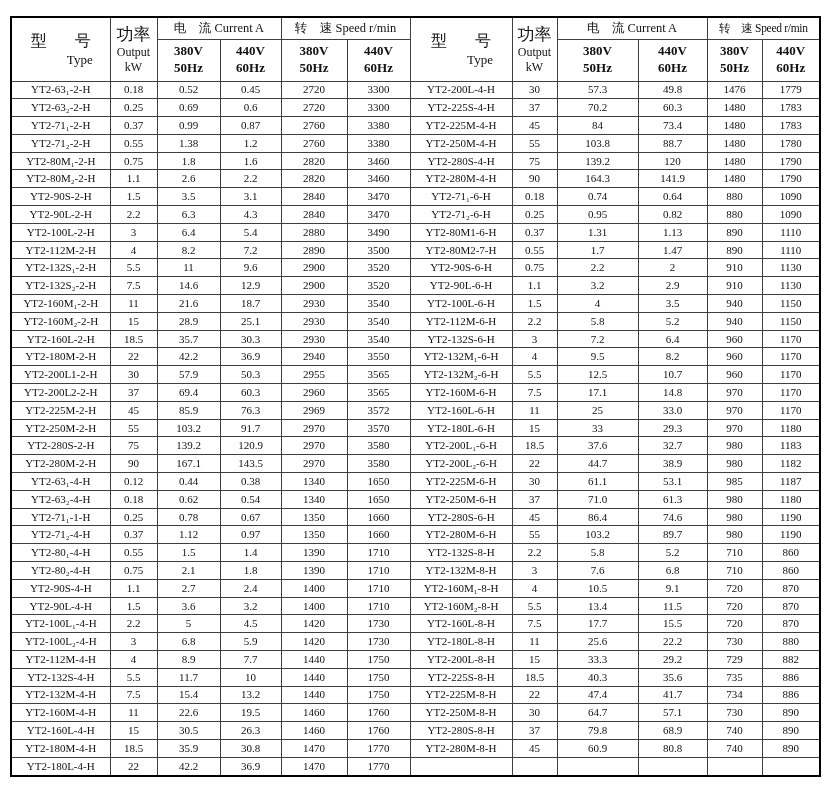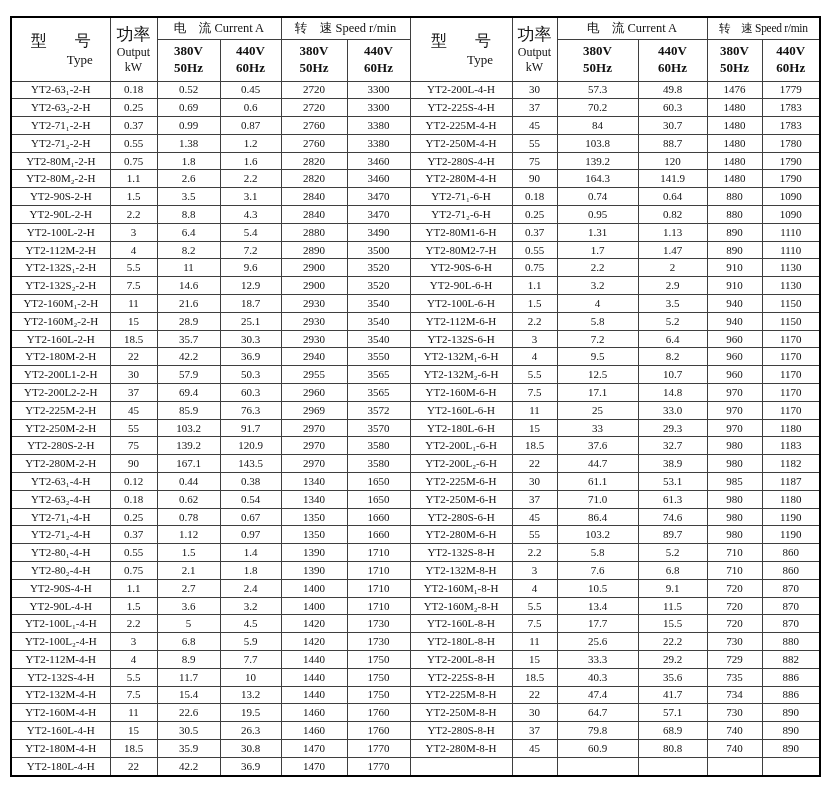--- a/index.html
+++ b/index.html
@@ -115,21 +115,21 @@
       <tr>
         <td class="type">YT2-71₁-2-H</td>
         <td>0.37</td>
         <td>0.99</td>
         <td>0.87</td>
         <td>2760</td>
         <td>3380</td>
         <td class="type">YT2-225M-4-H</td>
         <td>45</td>
         <td>84</td>
-        <td>30.7</td>
+        <td>73.4</td>
         <td>1480</td>
         <td>1783</td>
       </tr>
       <tr>
         <td class="type">YT2-71₂-2-H</td>
         <td>0.55</td>
         <td>1.38</td>
         <td>1.2</td>
         <td>2760</td>
         <td>3380</td>
@@ -178,21 +178,21 @@
         <td class="type">YT2-71₁-6-H</td>
         <td>0.18</td>
         <td>0.74</td>
         <td>0.64</td>
         <td>880</td>
         <td>1090</td>
       </tr>
       <tr>
         <td class="type">YT2-90L-2-H</td>
         <td>2.2</td>
-        <td>8.8</td>
+        <td>6.3</td>
         <td>4.3</td>
         <td>2840</td>
         <td>3470</td>
         <td class="type">YT2-71₂-6-H</td>
         <td>0.25</td>
         <td>0.95</td>
         <td>0.82</td>
         <td>880</td>
         <td>1090</td>
       </tr>
@@ -414,21 +414,21 @@
         <td>1340</td>
         <td>1650</td>
         <td class="type">YT2-250M-6-H</td>
         <td>37</td>
         <td>71.0</td>
         <td>61.3</td>
         <td>980</td>
         <td>1180</td>
       </tr>
       <tr>
-        <td class="type">YT2-71₁-4-H</td>
+        <td class="type">YT2-71₁-1-H</td>
         <td>0.25</td>
         <td>0.78</td>
         <td>0.67</td>
         <td>1350</td>
         <td>1660</td>
         <td class="type">YT2-280S-6-H</td>
         <td>45</td>
         <td>86.4</td>
         <td>74.6</td>
         <td>980</td>

